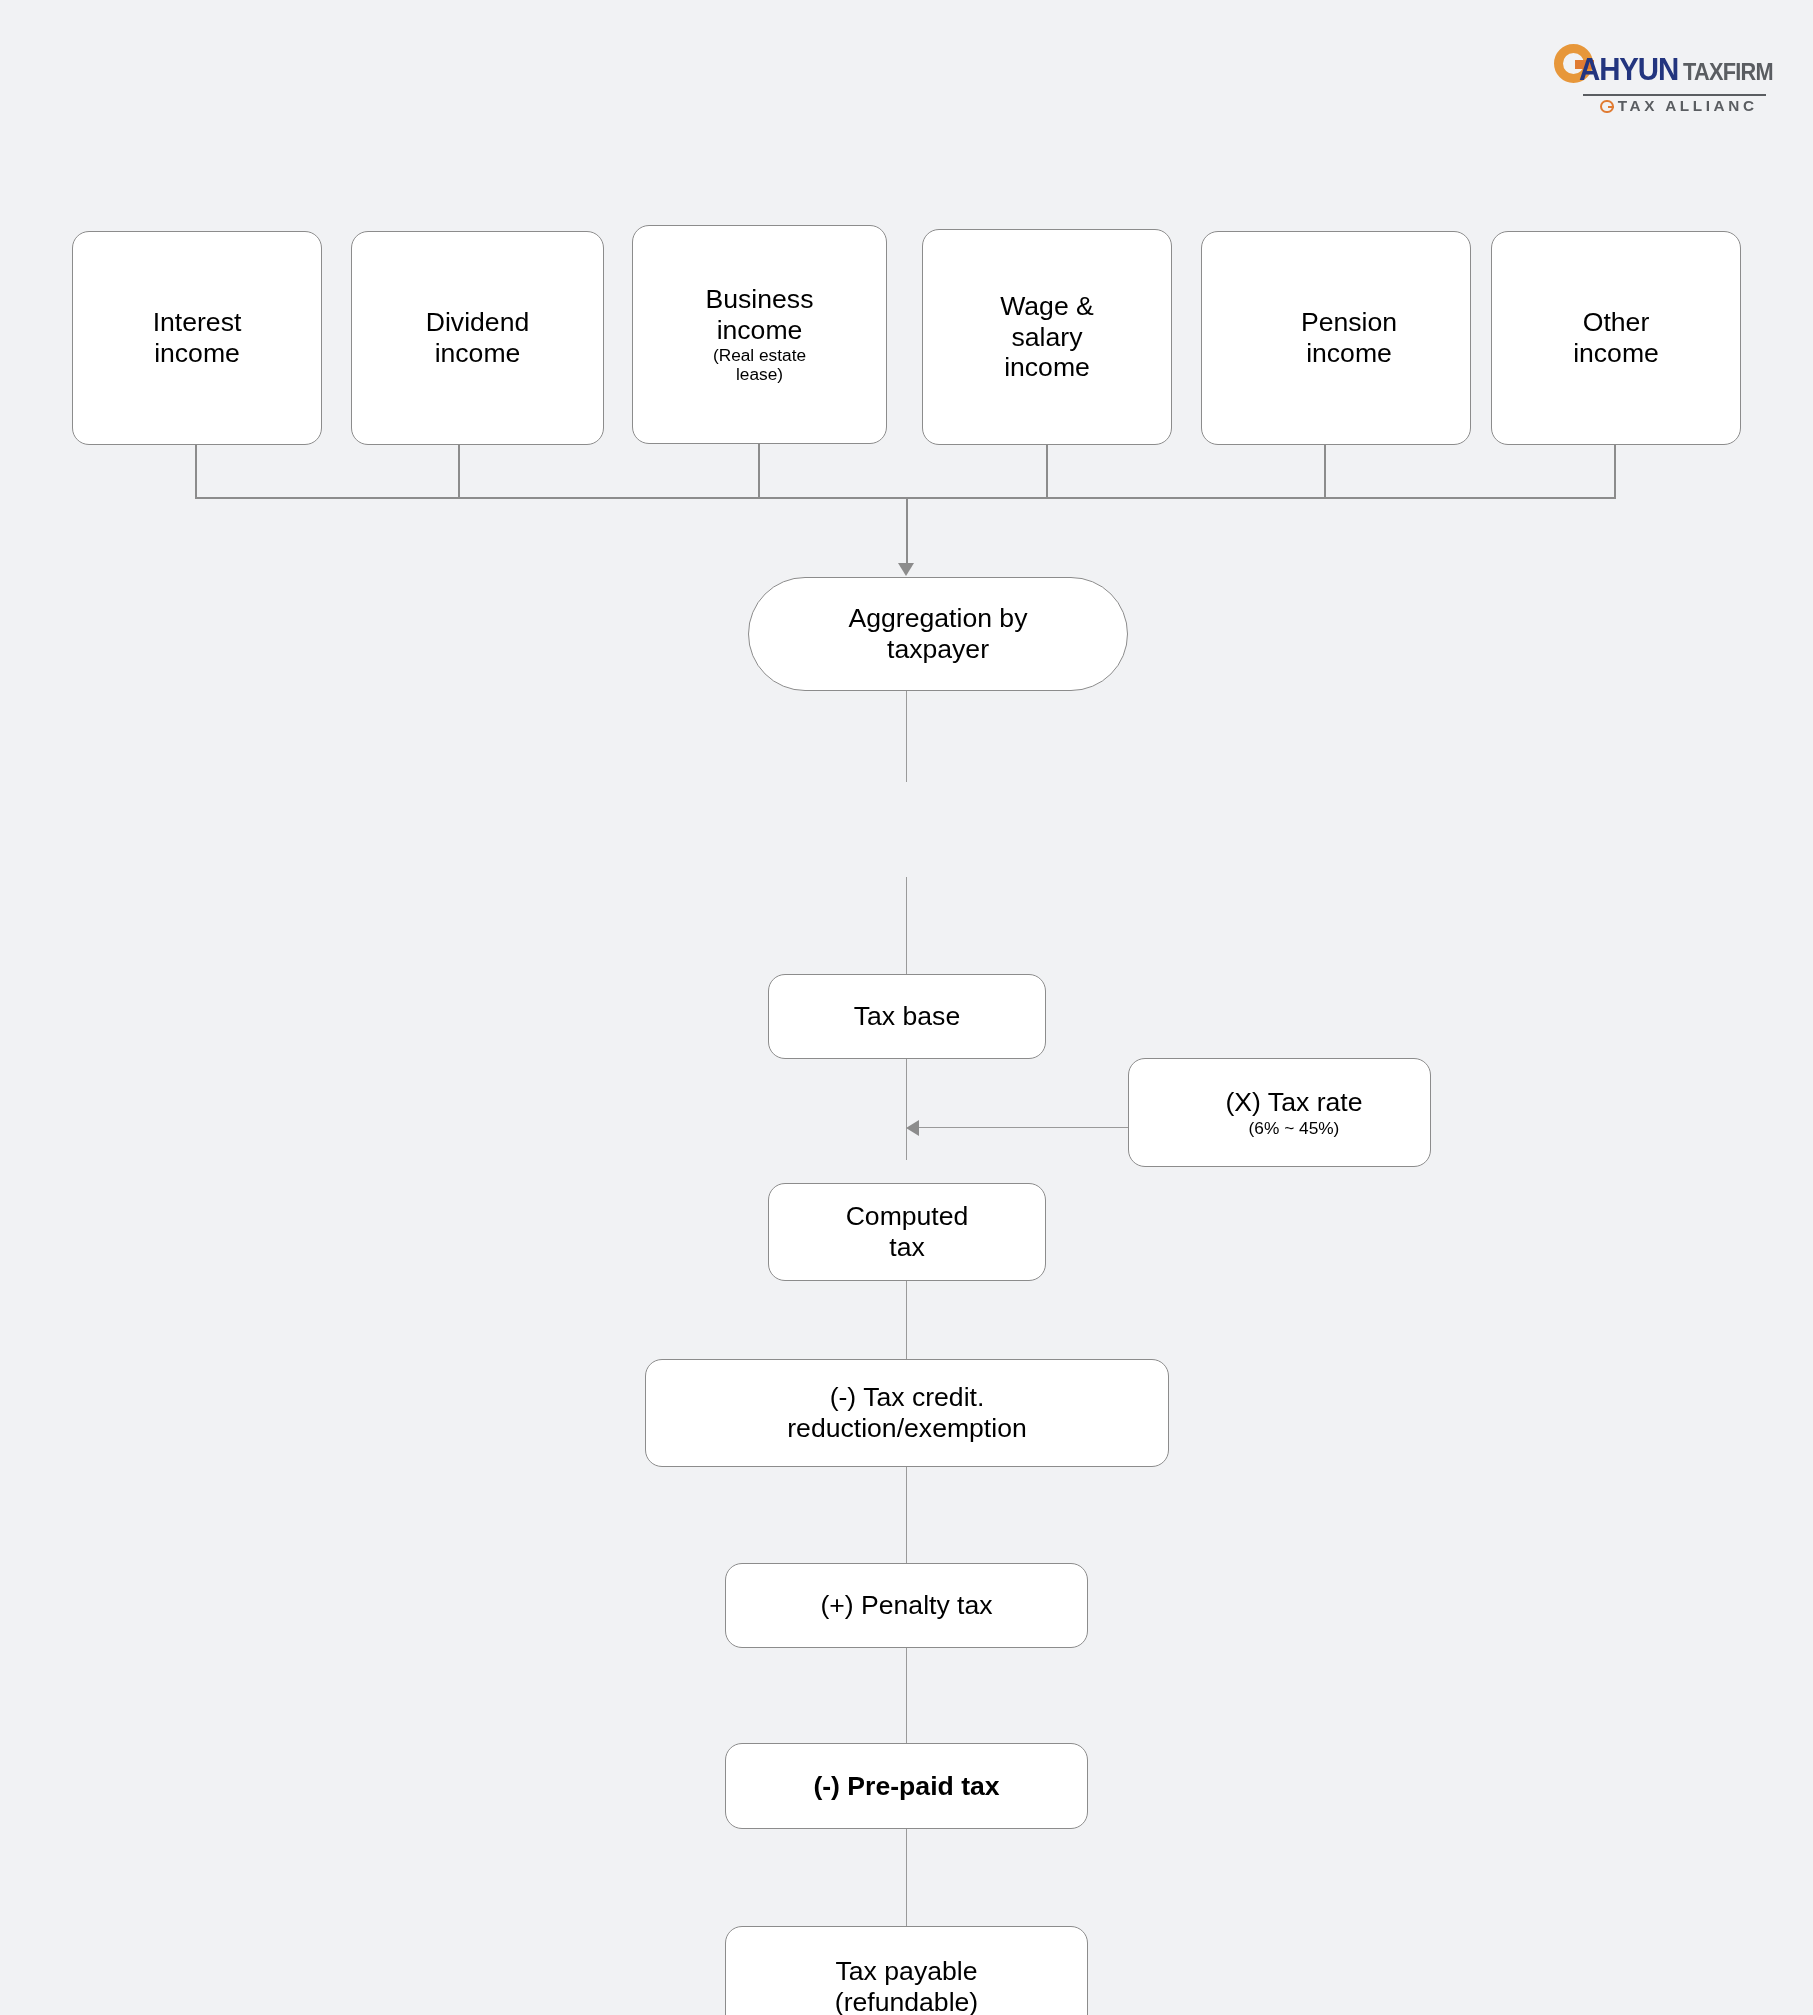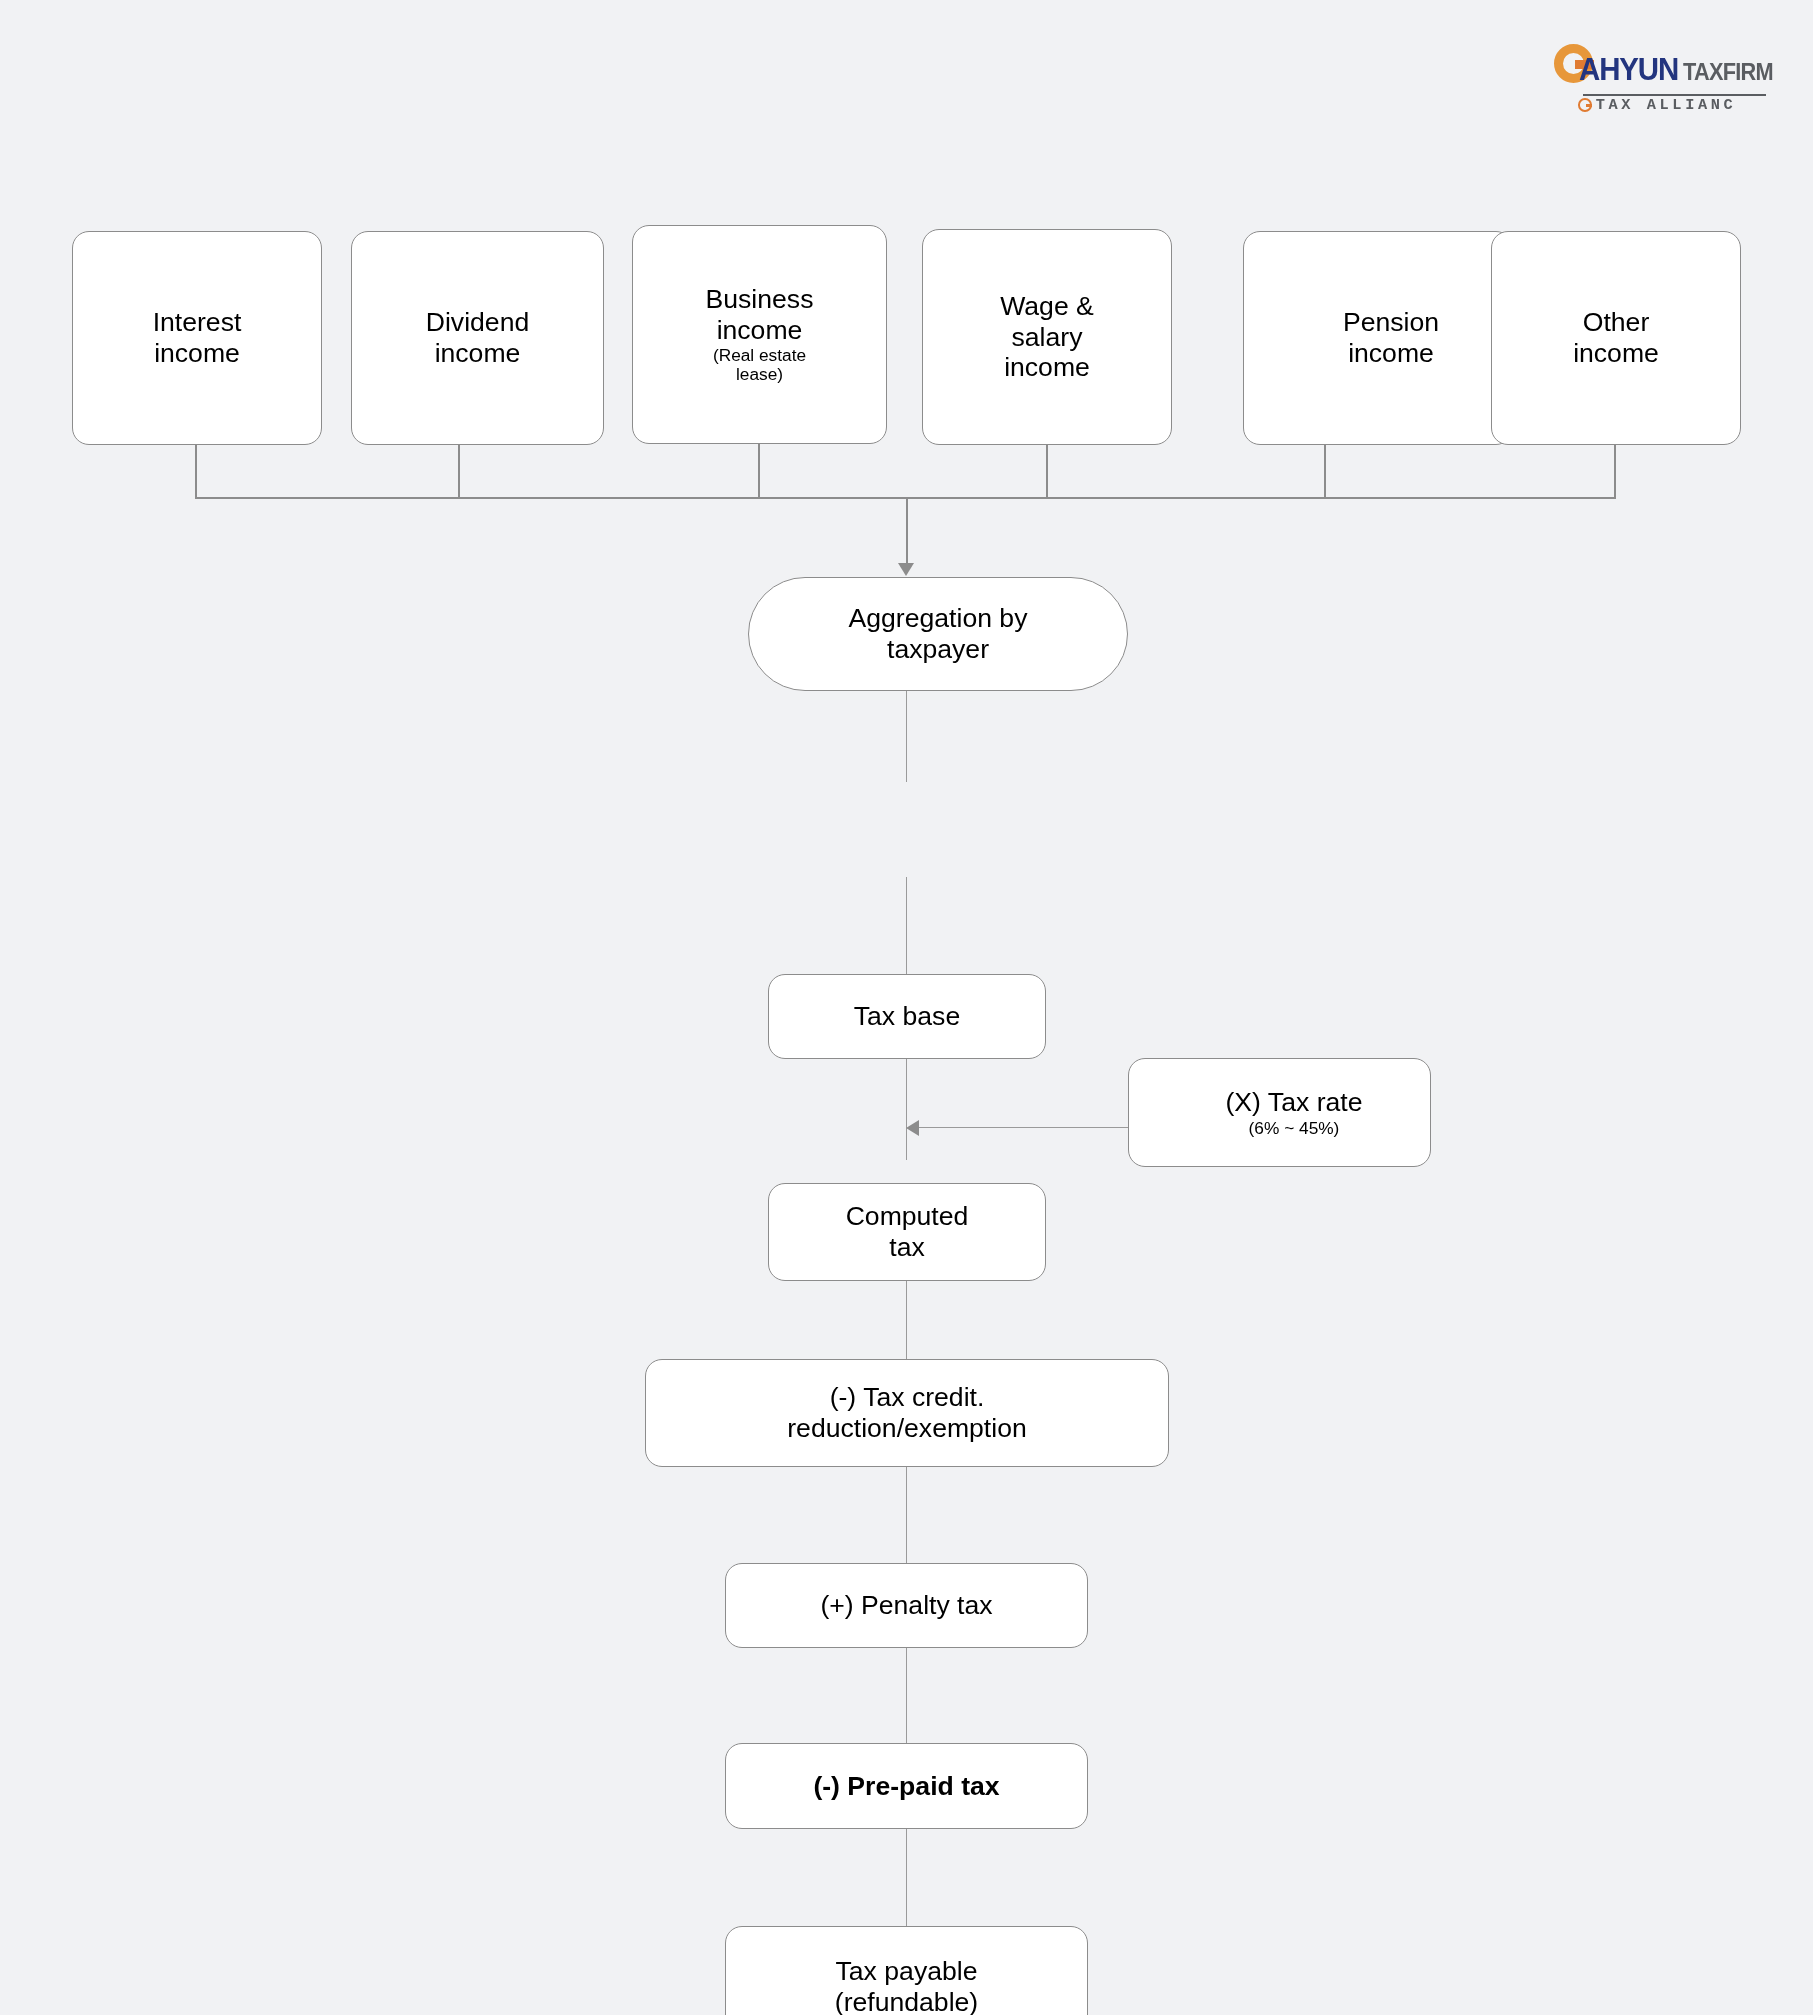--- a/index.html
+++ b/index.html
@@ -80,25 +80,24 @@
   .logo-rule {
     position: absolute;
     left: 29px;
     top: 56px;
     width: 183px;
     height: 1.6px;
     background: #5a5d61;
   }
   .logo-row2 {
     position: absolute;
-    left: 24px;
+    left: 46px;
     top: 60px;
     display: flex;
-    align-items: flex-start;
-    font-family: Liberation Mono, monospace;
+    align-items: flex-end;
   }
   .logo-g2 {
     width: 13.7px;
     height: 13.7px;
     border-radius: 50%;
     border: 2.8px solid #e07b32;
     box-sizing: border-box;
     position: relative;
     margin-right: 4px;
   }
@@ -218,21 +217,21 @@
     <div class="sub">(Real estate
 lease)</div>
   </div>
 
   <div class="node" style="left:922px; top:229px; width:250px; height:216px;">
     <div class="main">Wage &amp;
 salary
 income</div>
   </div>
 
-  <div class="node" style="left:1243px; top:231px; width:270px; height:214px;padding-left:26px;">
+  <div class="node" style="left:1201px; top:231px; width:270px; height:214px;padding-left:26px;">
     <div class="main">Pension
 income</div>
   </div>
 
   <div class="node" style="left:1491px; top:231px; width:250px; height:214px;">
     <div class="main">Other
 income</div>
   </div>
 
   <div class="vline" style="left:195px; top:442px; height:56px;"></div>

